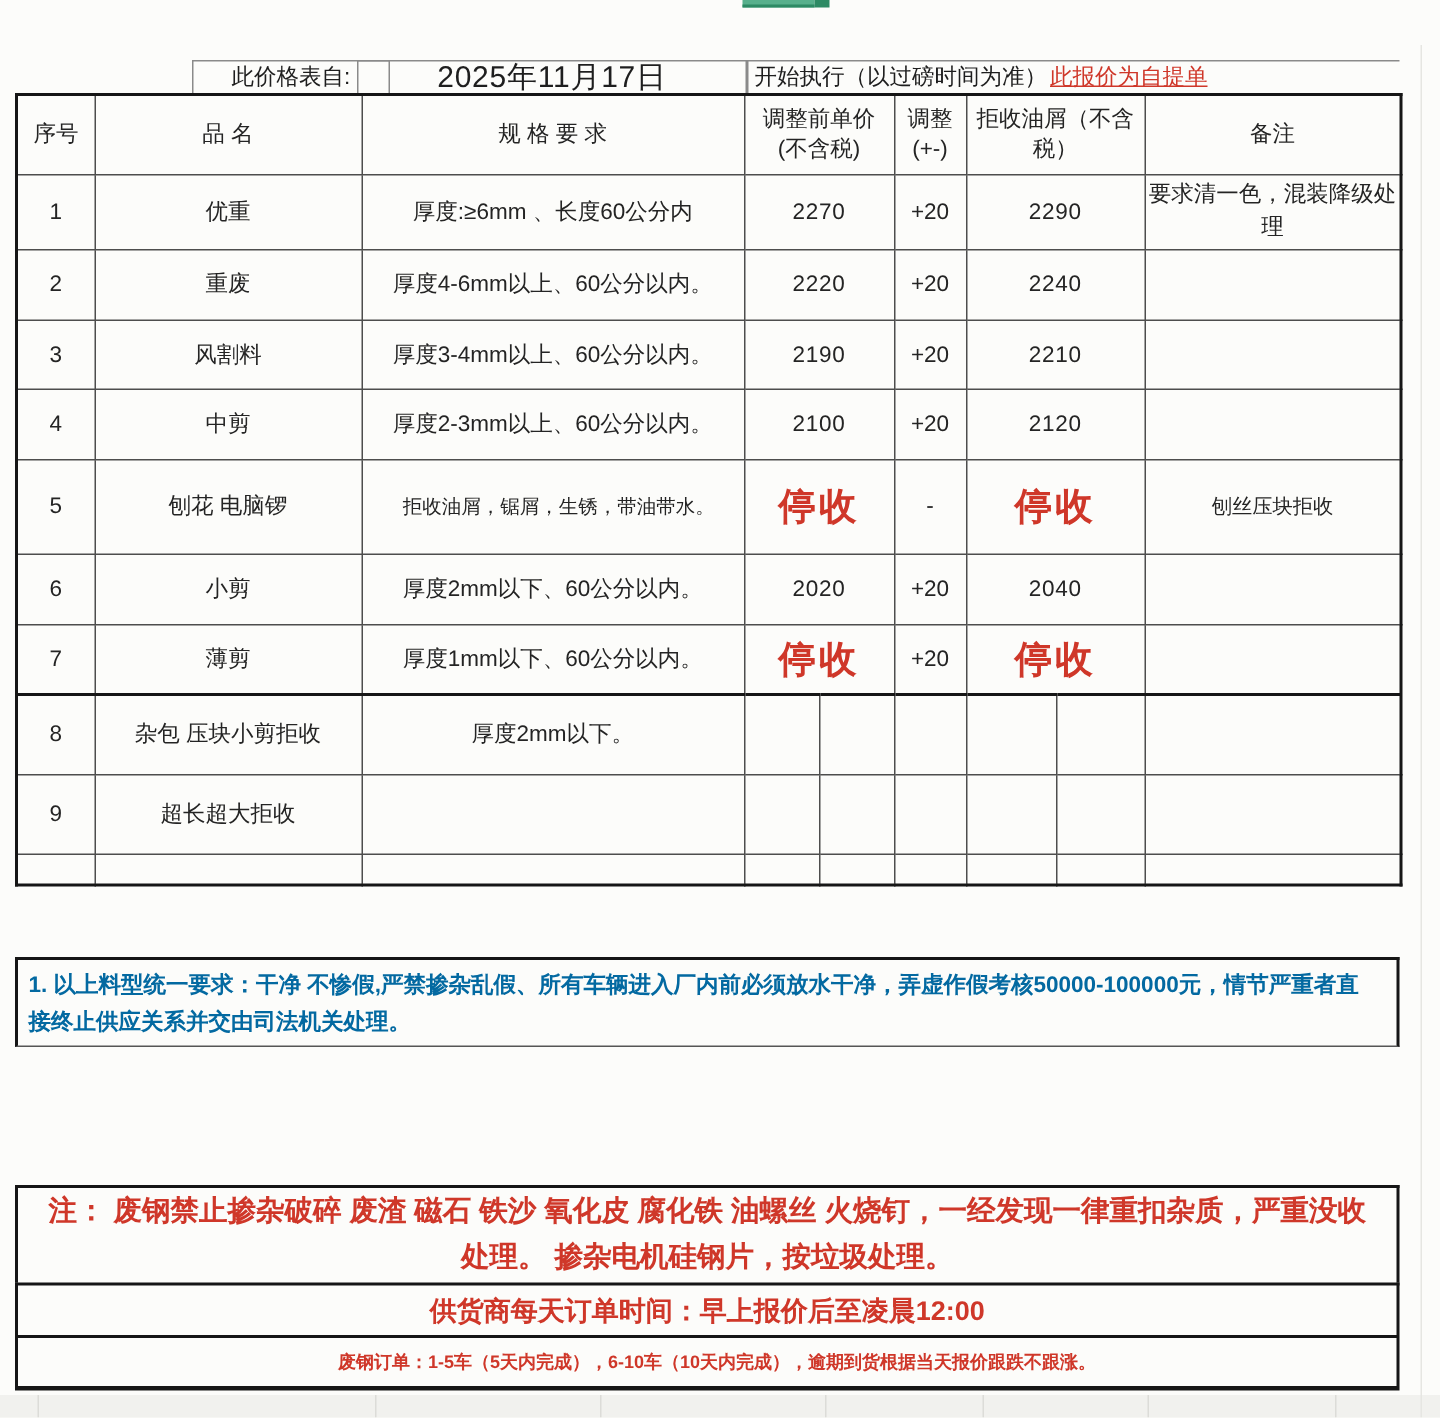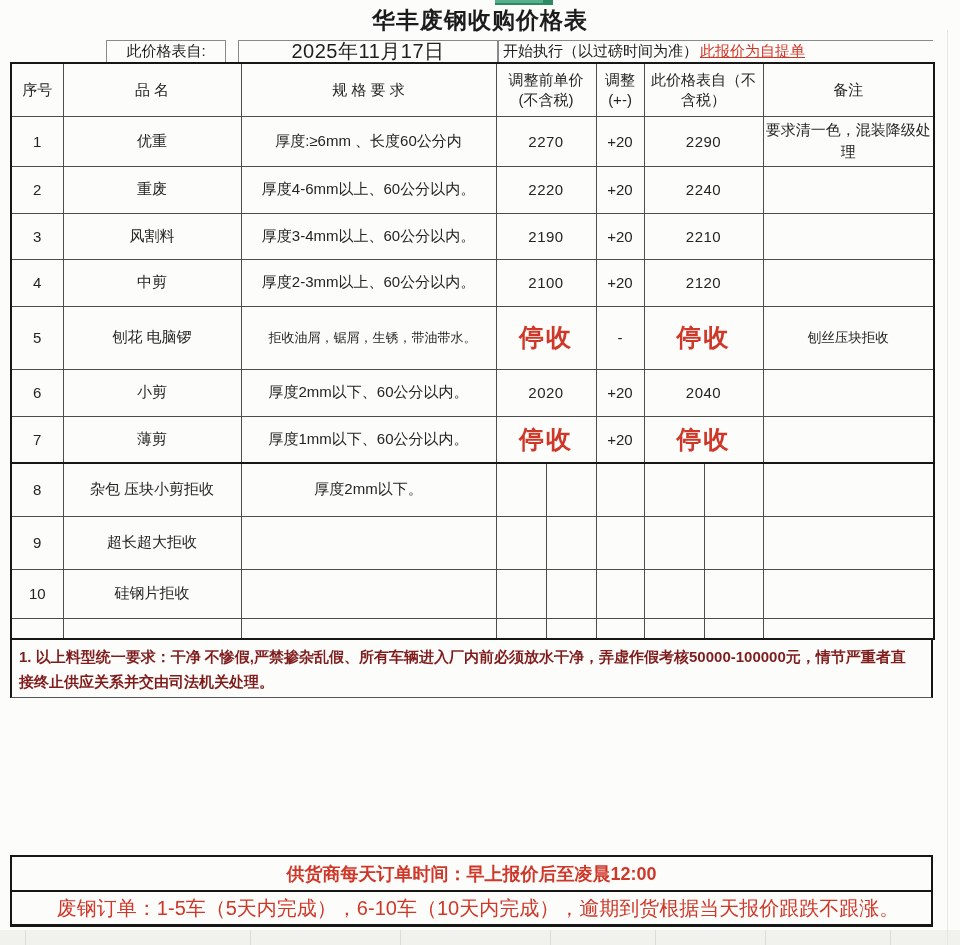--- a/index.html
+++ b/index.html
@@ -17,21 +17,21 @@
   
   .green-bar{position:absolute;left:495px;top:0;width:48px;height:5px;background:#57b08c;border-bottom:2px solid #2d8a64;}
   .green-chip{position:absolute;left:543px;top:0;width:10px;height:5px;background:#2d8a64;}
 
   .title{position:absolute;left:0;top:5px;width:100%;text-align:center;
     font-size:23px;font-weight:700;letter-spacing:1px;color:#1c1c1c;}
 
   
   .info-cell{position:absolute;top:40px;height:22px;border:1px solid #8a8a8a;border-bottom:none;
     display:flex;align-items:center;justify-content:center;font-size:15px;color:#1e1e1e;}
-  .info-label{left:106px;width:120px;}
+  .info-label{left:128px;width:132px;}
   .info-date{left:238px;width:260px;font-size:20px;letter-spacing:.5px;}
   .info-exec{left:498px;width:435px;justify-content:flex-start;padding-left:4px;border-right:none;white-space:nowrap;overflow:hidden;}
   .info-exec .red-u{color:var(--red);text-decoration:underline;margin-left:2px;}
 
   
   table.price{position:absolute;left:10px;top:62px;width:923px;border-collapse:collapse;table-layout:fixed;
     border:2px solid var(--thick);}
   table.price td,table.price th{border:1px solid var(--line);text-align:center;vertical-align:middle;
     font-weight:400;font-size:15px;color:#242424;padding:1px 2px;overflow:hidden;}
   table.price th{line-height:1.35;}
@@ -43,48 +43,47 @@
   td.name{font-size:15px;}
   td.red{color:var(--red);}
   td.remark{font-size:15px;line-height:1.45;}
   td.remark.blk{font-size:13.5px;}
   td.spec{font-size:15px;}
   td.spec.small{font-size:13px;padding-left:10px;}
 
   
   .band{position:absolute;left:10px;width:923px;border-left:2px solid var(--thick);border-right:2px solid var(--thick);
     background:transparent;}
-  .note{font-weight:700;font-size:15px;line-height:1.65;padding:5px 20px 0 7px;color:#7f1d1d;border-bottom:1px solid #555;}
+  .note{font-weight:700;font-size:15px;line-height:1.65;padding:5px 20px 0 7px;color:#0369a1;border-bottom:1px solid #555;}
   .note1{top:638px;height:60px;border-top:2px solid var(--thick);}
   .note2{top:698px;height:54px;}
   .note3{top:752px;height:38px;padding-top:8px;border-bottom:none;}
   .warning{top:790px;height:65px;border-top:2px solid var(--thick);
     display:flex;align-items:center;justify-content:center;text-align:center;
     color:var(--red);font-weight:700;font-size:19px;line-height:1.6;padding:0 14px;}
   .supply{top:855px;height:35px;border-top:2px solid var(--thick);
     display:flex;align-items:center;justify-content:center;
     color:var(--red);font-weight:700;font-size:18px;}
   .order{top:890px;height:37px;border-top:2px solid var(--thick);border-bottom:3px solid var(--thick);
     display:flex;align-items:center;justify-content:center;
-    color:var(--red);font-weight:400;font-size:20px;padding-left:13px;}
+    color:var(--red);font-weight:700;font-size:12px;padding-left:13px;}
 
   
   .bottom-margin{position:absolute;left:0;top:930px;width:960px;height:15px;background:#f1f1ee;}
   .vline{position:absolute;top:0;width:1px;height:15px;background:#dcdcd8;}
   .right-gridline{position:absolute;left:947px;top:30px;width:1px;height:915px;background:#e6e6e2;}
 </style>
 </head>
 <body>
 
 <div class="page">
 
   <div class="green-bar"></div>
   <div class="green-chip"></div>
 
-  <div class="title">华丰废钢收购价格表</div>
 
   <div class="info-cell info-label">此价格表自:</div>
   <div class="info-cell info-date">2025年11月17日</div>
   <div class="info-cell info-exec">
     <span>开始执行（以过磅时间为准）</span>
     <span class="red-u">此报价为自提单</span>
   </div>
 
   <table class="price">
     <colgroup>
@@ -104,21 +103,21 @@
         <th>品  名</th>
         <th>规 格 要 求</th>
         <th colspan="2" class="pbb">
           <div>调整前单价</div>
           <div>(不含税)</div>
         </th>
         <th>
           <div>调整</div>
           <div>(+-)</div>
         </th>
-        <th colspan="2" class="pbb">此价格表自（不含税）</th>
+        <th colspan="2" class="pbb">拒收油屑（不含税）</th>
         <th>备注</th>
       </tr>
     </thead>
     <tbody>
         <tr style="height: 50px;">
           <td class="">1</td>
           <td class="name">优重</td>
           <td class="spec">厚度:≥6mm 、长度60公分内</td>
           <td colspan="2" class="price pbb">2270</td>
           <td class="adj">+20</td>
@@ -194,47 +193,37 @@
           <td class="">9</td>
           <td class="name red">超长超大拒收</td>
           <td class="spec"></td>
           <td class=""></td>
           <td class=""></td>
           <td class=""></td>
           <td class=""></td>
           <td class=""></td>
           <td class="remark"></td>
         </tr>
-        <tr style="height: 49px;">
-          <td class="">10</td>
-          <td class="name red">硅钢片拒收</td>
-          <td class="spec"></td>
-          <td class=""></td>
-          <td class=""></td>
-          <td class=""></td>
-          <td class=""></td>
-          <td class=""></td>
-          <td class="remark"></td>
-        </tr>
         <tr style="height: 21px;">
           <td class=""></td>
           <td class=""></td>
           <td class=""></td>
           <td class=""></td>
           <td class=""></td>
           <td class=""></td>
           <td class=""></td>
           <td class=""></td>
           <td class=""></td>
         </tr>
       </tbody>
   </table>
 
   <div class="band note note1">1. 以上料型统一要求：干净 不惨假,严禁掺杂乱假、所有车辆进入厂内前必须放水干净，弄虚作假考核50000-100000元，情节严重者直接终止供应关系并交由司法机关处理。</div>
 
+  <div class="band warning">注：  废钢禁止掺杂破碎 废渣 磁石 铁沙 氧化皮 腐化铁 油螺丝 火烧钉，一经发现一律重扣杂质，严重没收处理。  掺杂电机硅钢片，按垃圾处理。</div>
   <div class="band supply">供货商每天订单时间：早上报价后至凌晨12:00</div>
   <div class="band order">废钢订单：1-5车（5天内完成），6-10车（10天内完成），逾期到货根据当天报价跟跌不跟涨。</div>
 
   <div class="bottom-margin">
     <div class="vline" style="left:25px"></div>
     <div class="vline" style="left:250px"></div>
     <div class="vline" style="left:400px"></div>
     <div class="vline" style="left:550px"></div>
     <div class="vline" style="left:655px"></div>
     <div class="vline" style="left:765px"></div>

